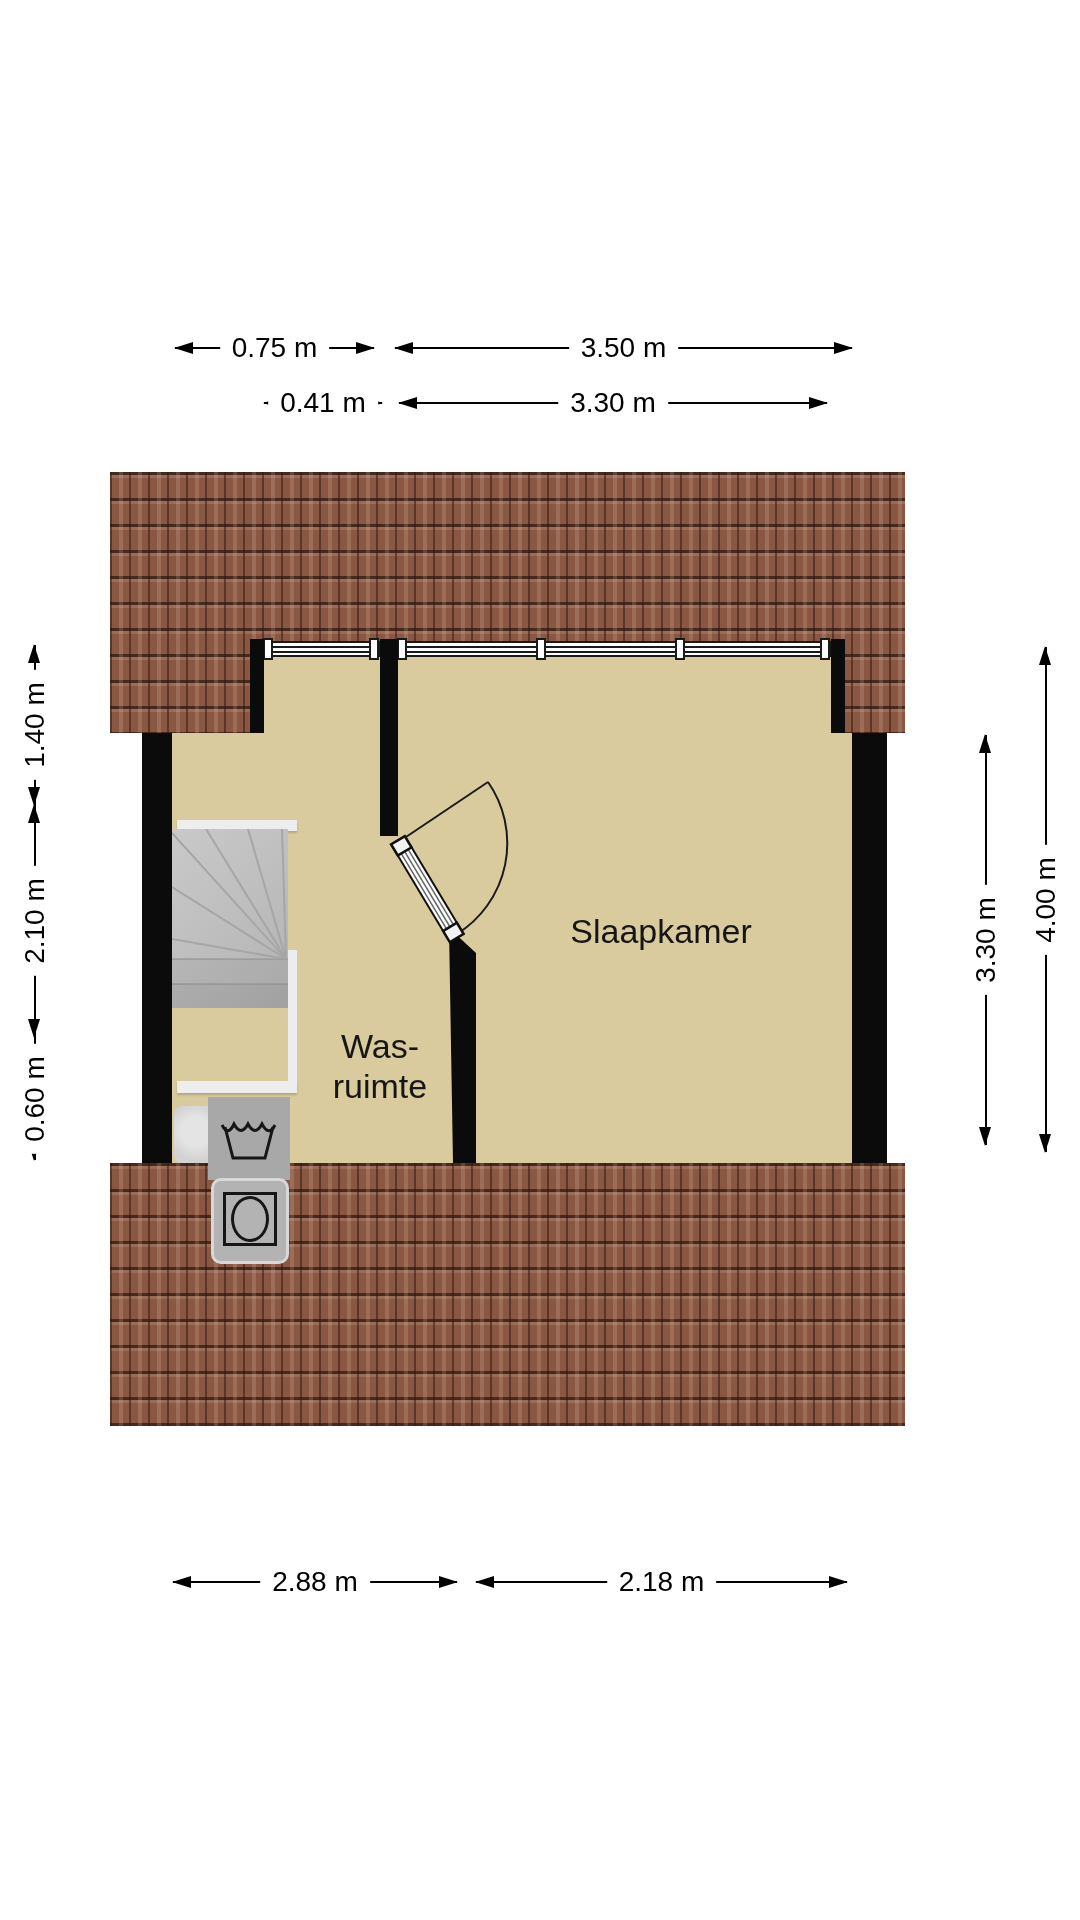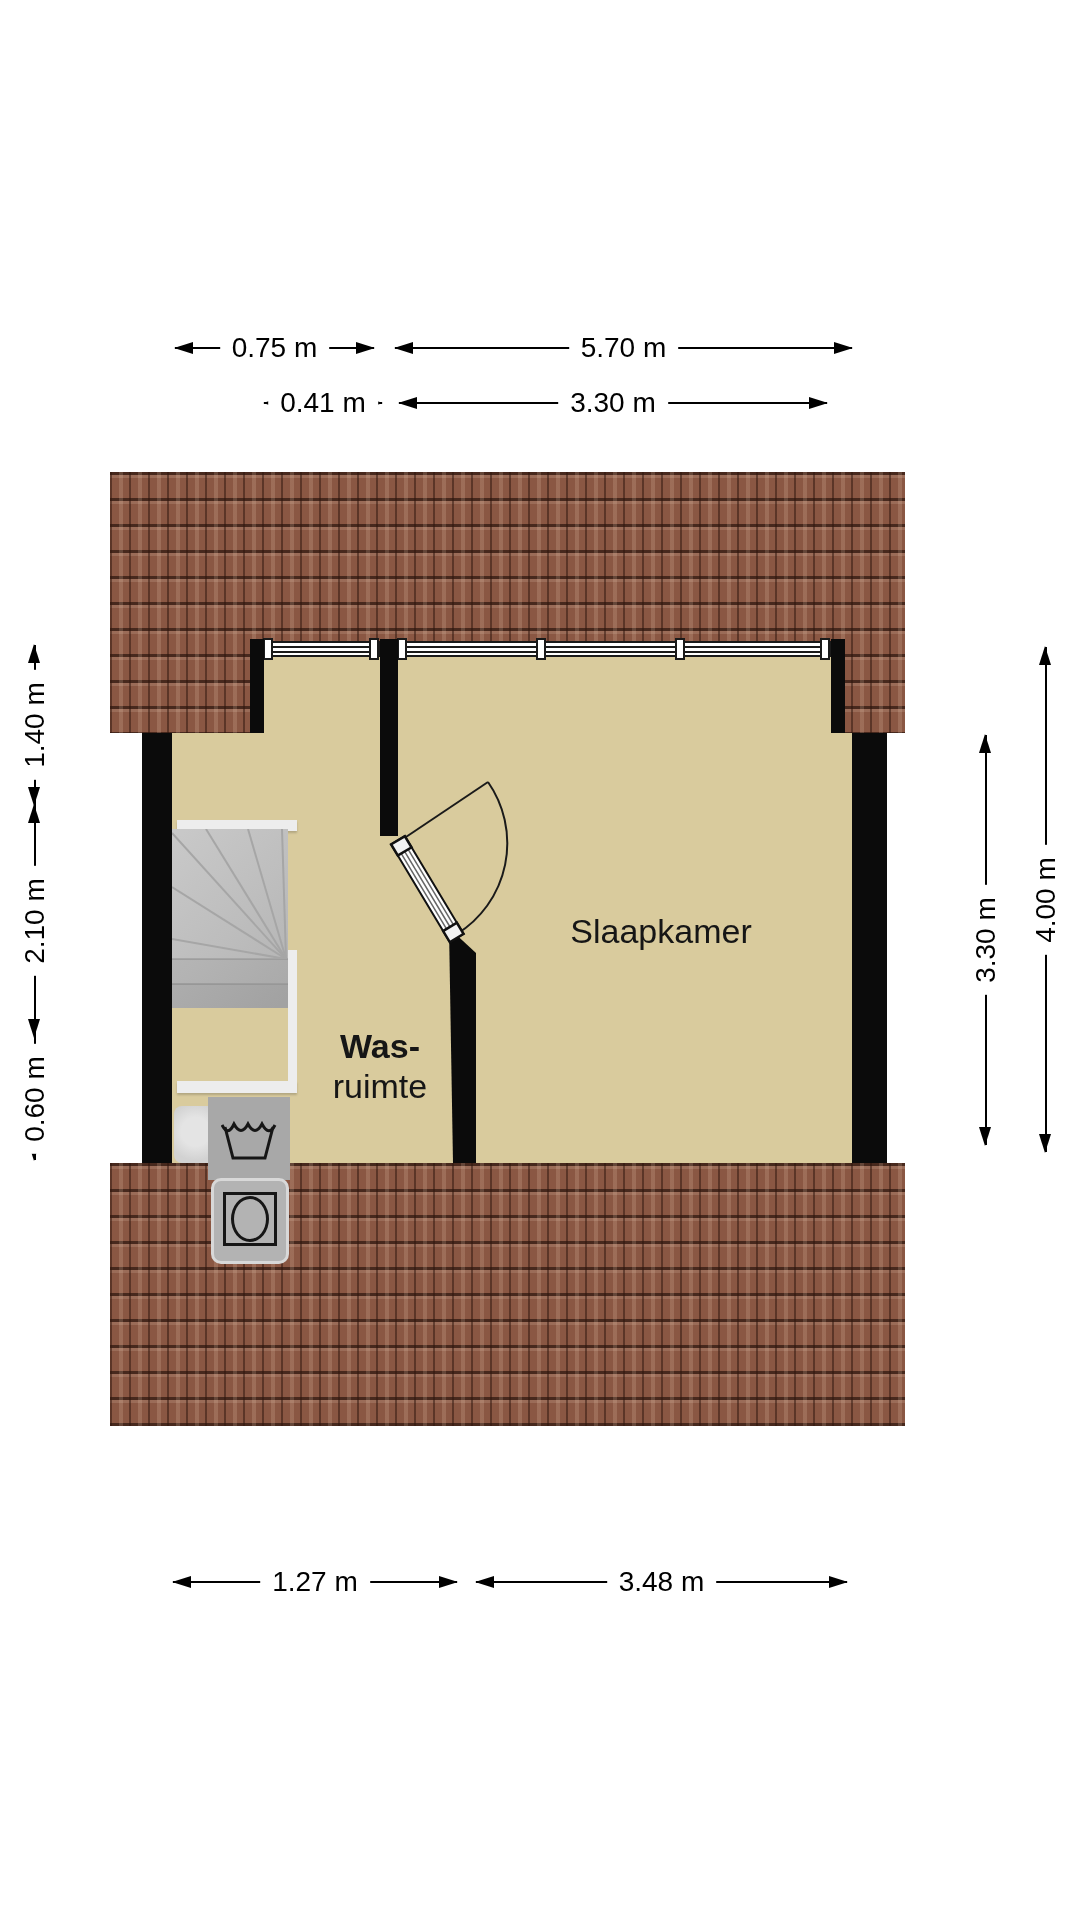--- a/index.html
+++ b/index.html
@@ -134,61 +134,61 @@
       <line x1="-2" y1="-4" x2="112" y2="-4" stroke="#666666" stroke-width="1.5"></line>
       <line x1="-2" y1="0" x2="112" y2="0" stroke="#666666" stroke-width="1.5"></line>
       <line x1="-2" y1="4" x2="112" y2="4" stroke="#666666" stroke-width="1.5"></line>
       <rect x="-2" y="-8" width="13" height="16" fill="#f2f2f2" stroke="#111111" stroke-width="2.5"></rect>
       <rect x="99" y="-8" width="13" height="16" fill="#f2f2f2" stroke="#111111" stroke-width="2.5"></rect>
     </g>
   </svg>
 
   <div class="roomlabel" style="left:661px;top:931px;">Slaapkamer</div>
   <div class="roomlabel" style="left:380px;top:1066px;">
-    <span style="display:block;font-weight:bold;">Was-</span>
+    <span style="display:block;">Was-</span>
     <span style="display:block;">ruimte</span>
   </div>
 
   <div class="dimh" style="left:175px;top:348px;width:199px;">
     <div class="ln"></div>
     <div class="ah-l"></div>
     <div class="ah-r"></div>
     <div class="lb">0.75 m</div>
   </div>
   <div class="dimh" style="left:395px;top:348px;width:457px;">
     <div class="ln"></div>
     <div class="ah-l"></div>
     <div class="ah-r"></div>
-    <div class="lb">5.70 m</div>
+    <div class="lb">3.50 m</div>
   </div>
 
   <div class="dimh" style="left:264px;top:403px;width:118px;">
     <div class="ln"></div>
     <div class="ah-l"></div>
     <div class="ah-r"></div>
     <div class="lb">0.41 m</div>
   </div>
   <div class="dimh" style="left:399px;top:403px;width:428px;">
     <div class="ln"></div>
     <div class="ah-l"></div>
     <div class="ah-r"></div>
     <div class="lb">3.30 m</div>
   </div>
 
   <div class="dimh" style="left:173px;top:1582px;width:284px;">
     <div class="ln"></div>
     <div class="ah-l"></div>
     <div class="ah-r"></div>
-    <div class="lb">1.27 m</div>
+    <div class="lb">2.88 m</div>
   </div>
   <div class="dimh" style="left:476px;top:1582px;width:371px;">
     <div class="ln"></div>
     <div class="ah-l"></div>
     <div class="ah-r"></div>
-    <div class="lb">3.48 m</div>
+    <div class="lb">2.18 m</div>
   </div>
 
   <div class="dimv" style="left:35px;top:645px;height:160px;">
     <div class="ln"></div>
     <div class="ah-t"></div>
     <div class="ah-b"></div>
     <div class="lb">1.40 m</div>
   </div>
   <div class="dimv" style="left:35px;top:805px;height:232px;">
     <div class="ln"></div>

